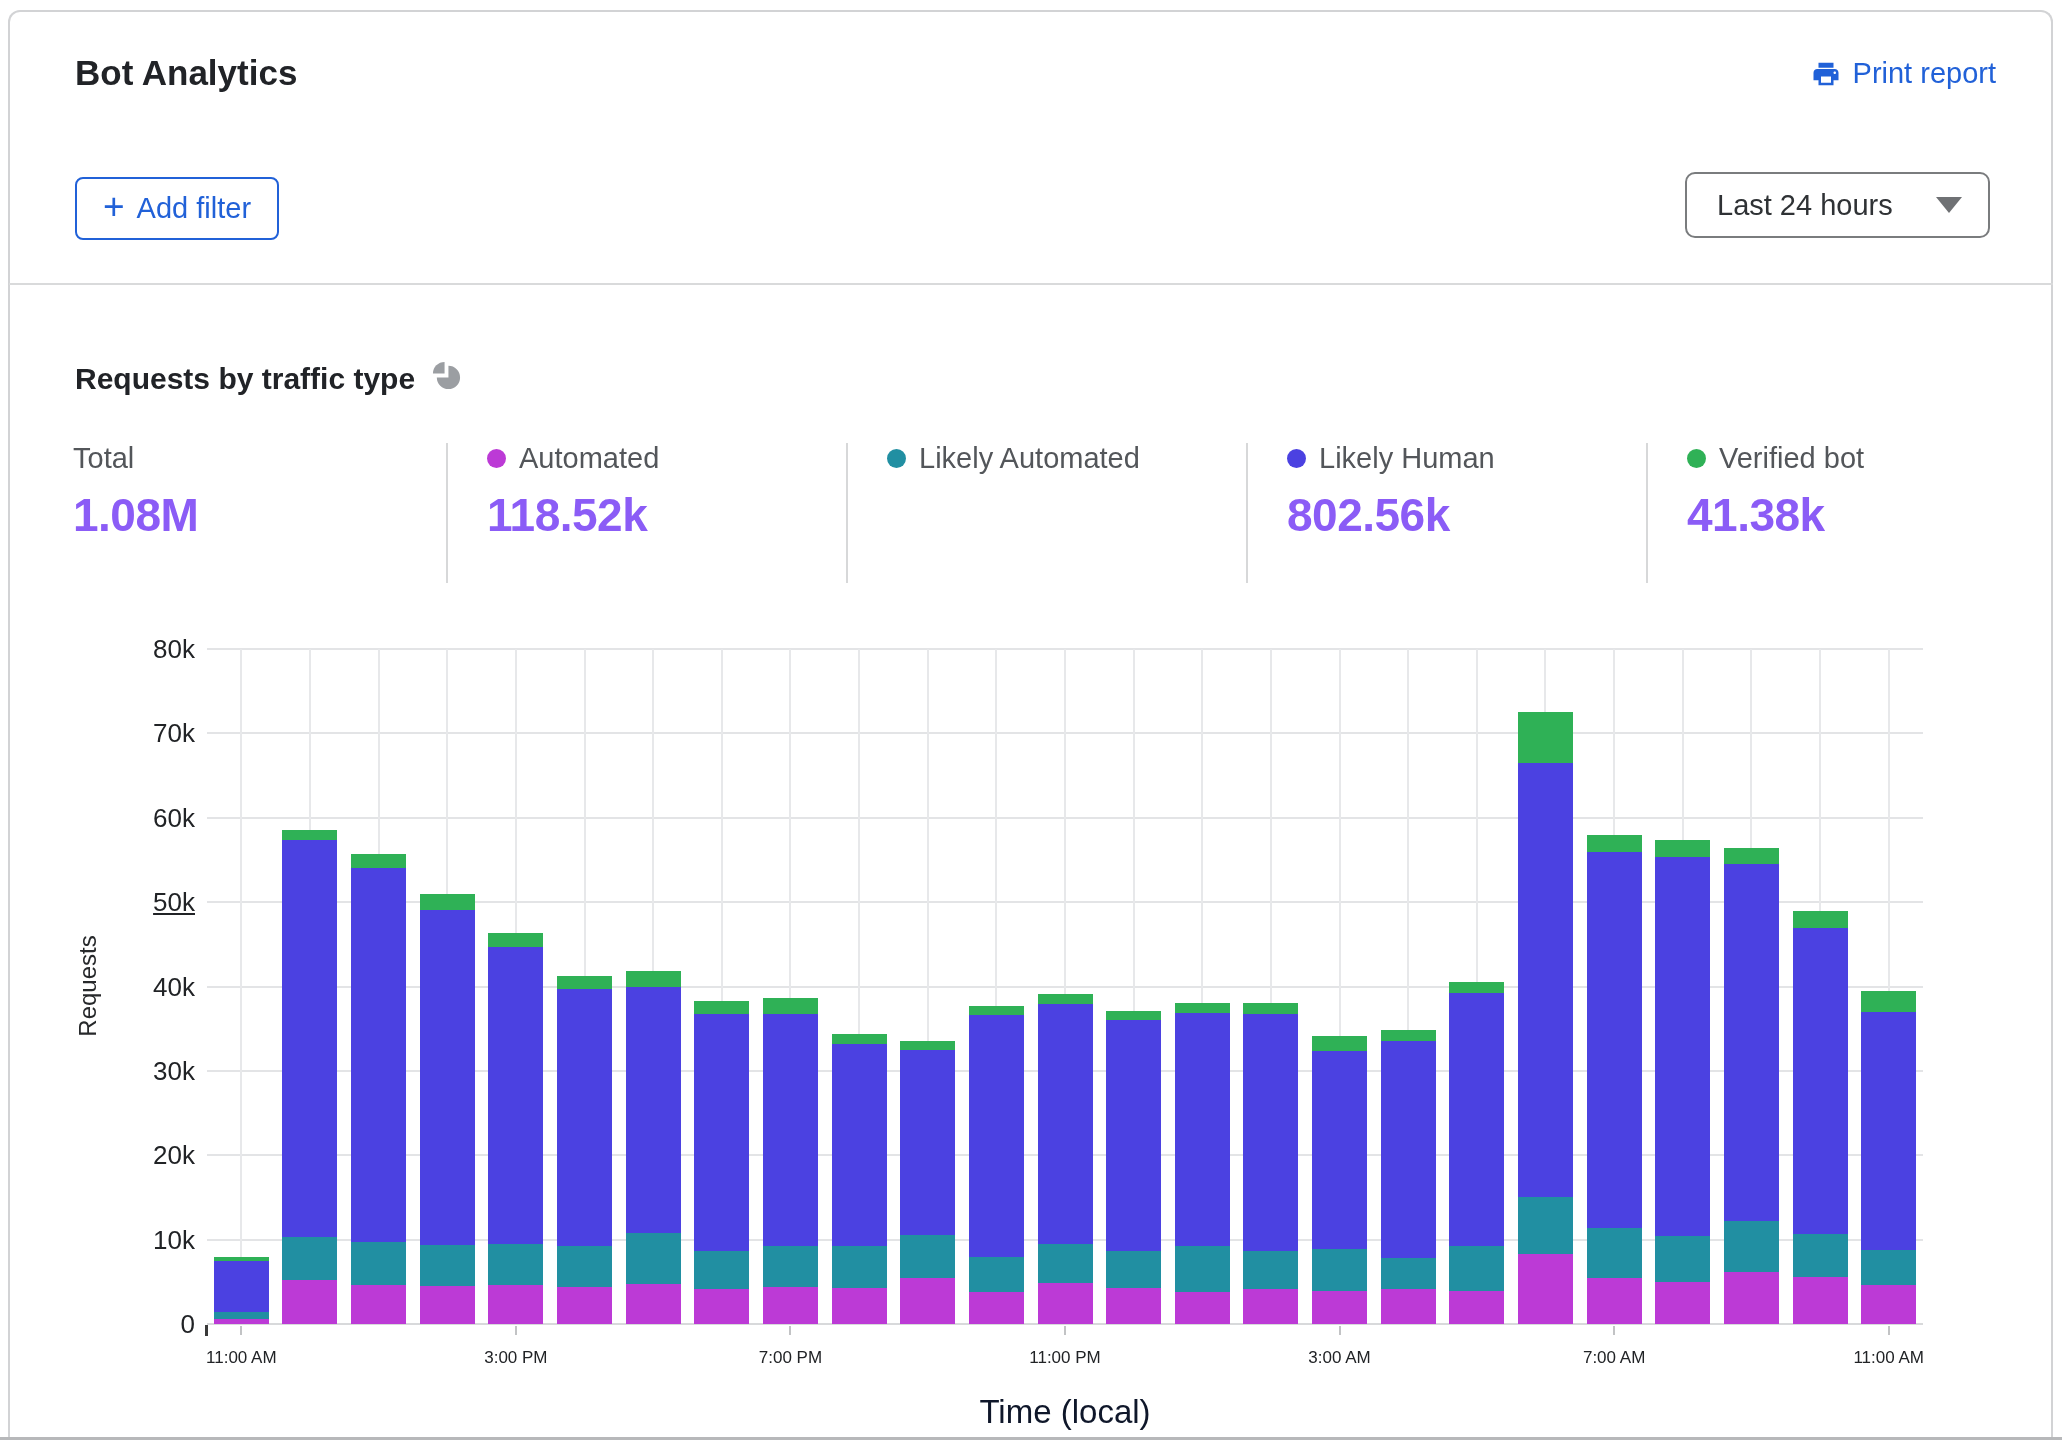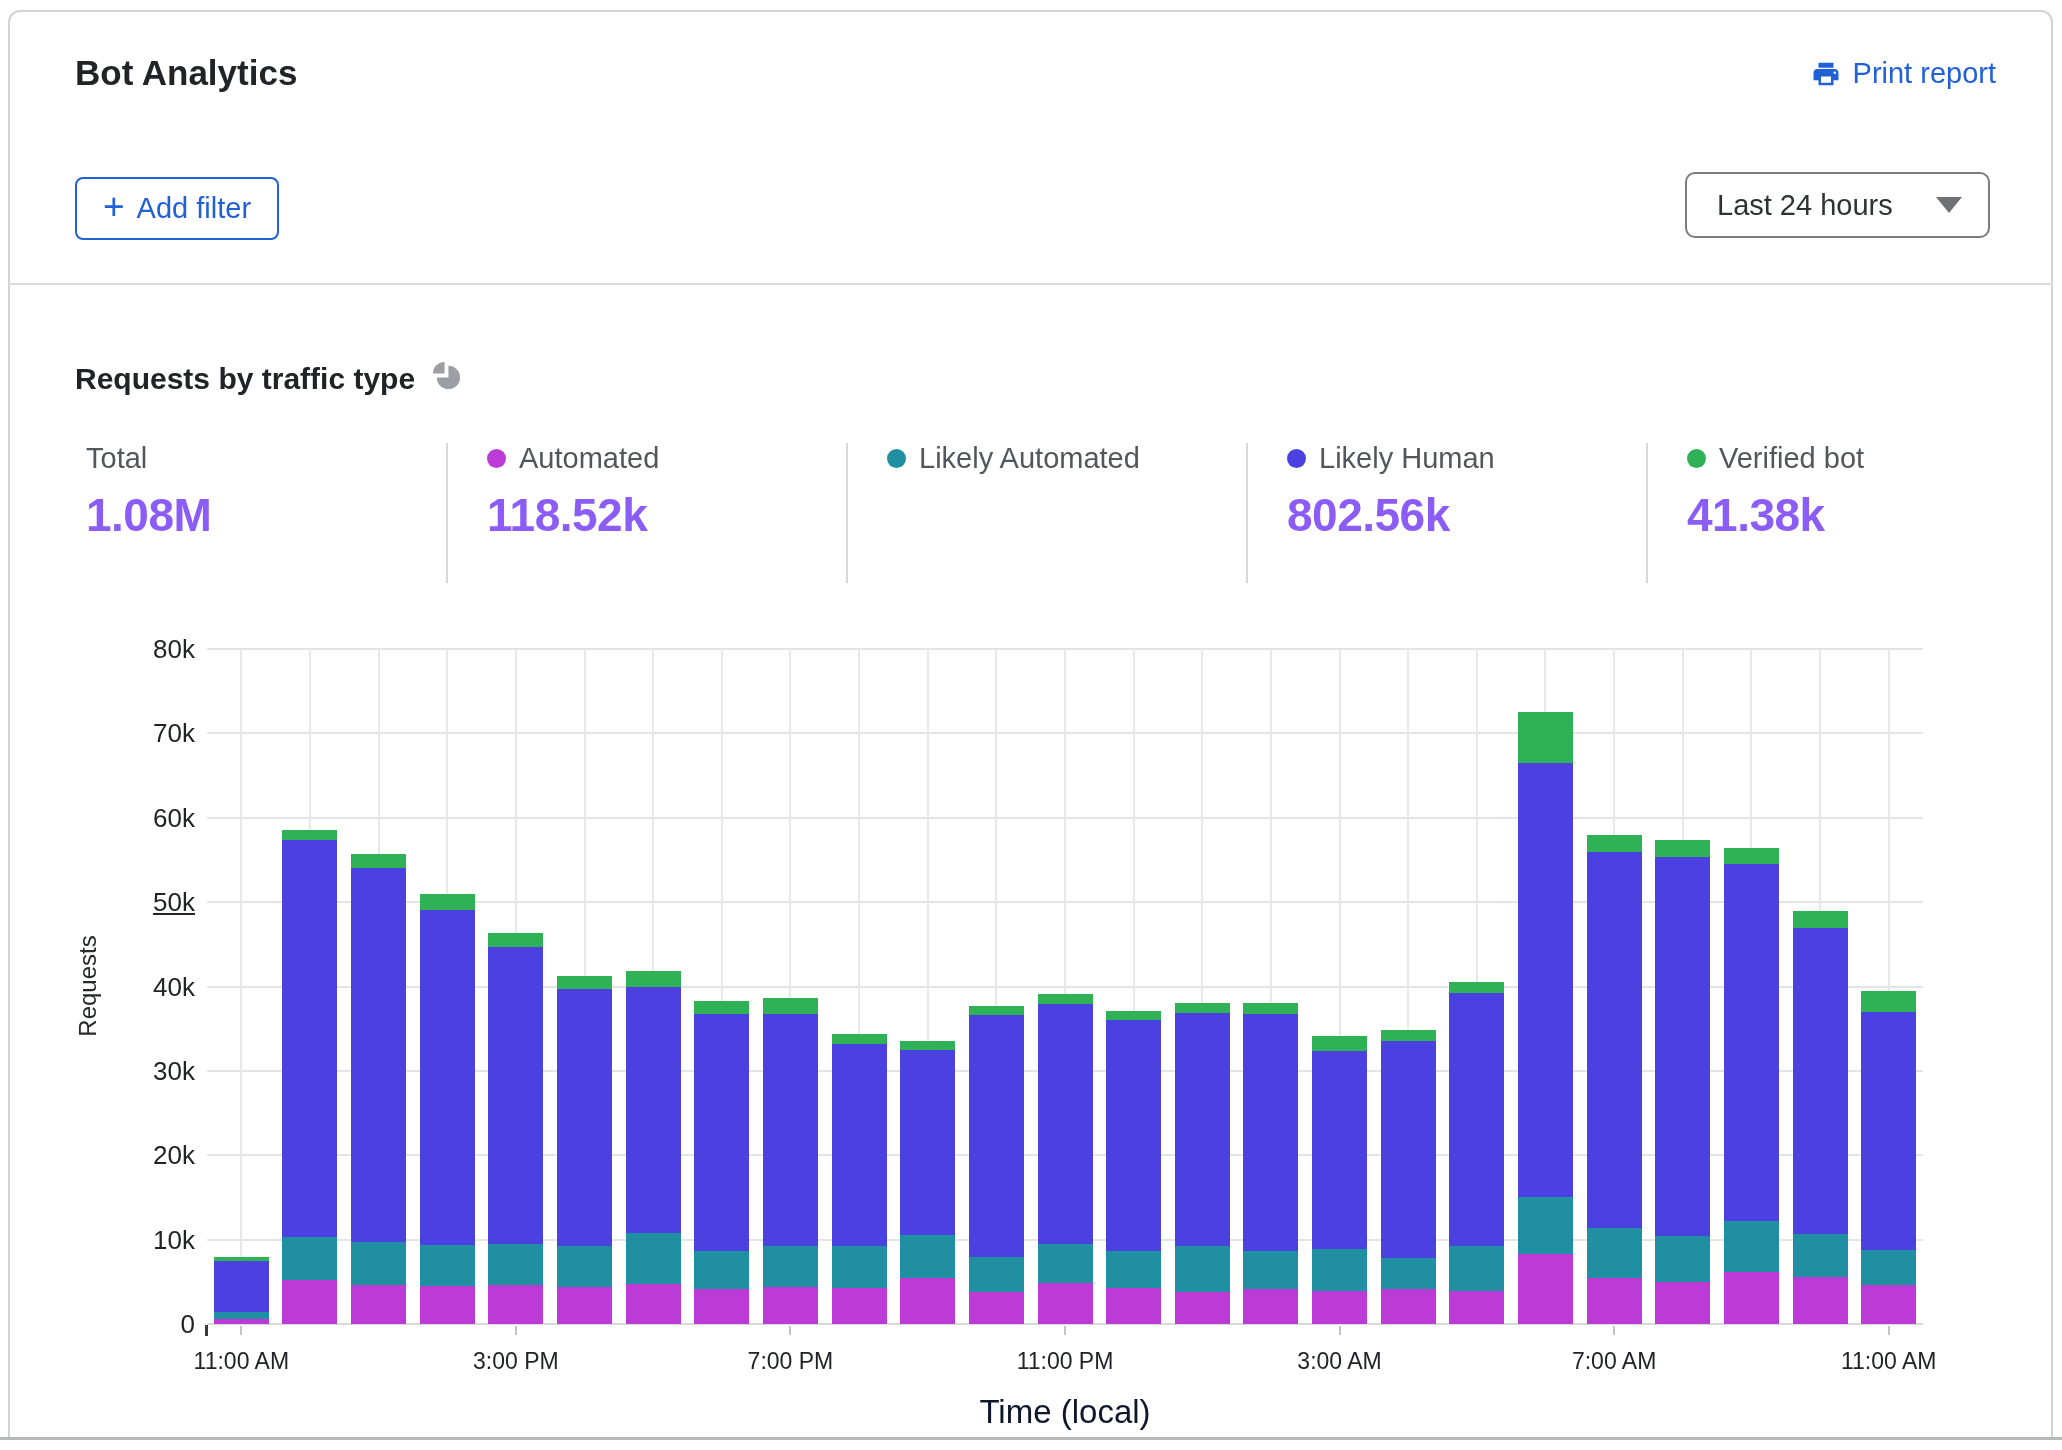--- a/index.html
+++ b/index.html
@@ -38,21 +38,21 @@
   .stat-divider { position:absolute; top:443px; width:2px; height:140px; background:#d7d8d9; }
 
   .chart-plot { position:absolute; left:207px; top:649px; width:1716px; height:675px; }
   .gridline-h { position:absolute; left:0; width:100%; height:2px; background:#e3e4e6; }
   .gridline-v { position:absolute; top:0; bottom:0; width:2px; background:#e7e8ea; }
   .bar-seg { position:absolute; }
   .x-tick { position:absolute; top:677px; width:2px; height:9px; background:#c2c3c5; }
   .origin-tick { position:absolute; left:-2px; top:676px; width:3px; height:11px; background:#3a3a3a; }
 
   .y-label { position:absolute; left:95px; width:100px; text-align:right; font-size:26px; color:#212326; }
-  .x-label { position:absolute; top:1348px; font-size:23px; color:#212326; transform:translateX(-50%); white-space:nowrap; }
+  .x-label { position:absolute; top:1348px; font-size:17px; color:#212326; transform:translateX(-50%); white-space:nowrap; }
   .x-axis-title { position:absolute; top:1393px; left:1065px; transform:translateX(-50%); font-size:33px; color:#0f172a; }
   .y-axis-title { position:absolute; left:88px; top:986px; transform:translate(-50%,-50%) rotate(-90deg); font-size:24px; color:#27292b; }
 </style>
 </head>
 <body>
 
 <div class="card"></div>
 
 <div class="page-title">Bot Analytics</div>
 
@@ -82,21 +82,21 @@
 <div class="section-title">
   <span>Requests by traffic type</span>
   <span>
     <svg width="31" height="31" viewBox="0 0 24 24" fill="#9b9ea2">
       <path d="M13.5 4.5 A9 9 0 1 1 4.5 13.5 L13.5 13.5 Z"></path>
       <path d="M10.5 1.5 A9 9 0 0 0 1.5 10.5 L10.5 10.5 Z"></path>
     </svg>
   </span>
 </div>
 
-<div class="stat-col" style="left:86px">
+<div class="stat-col" style="left:73px">
   <div class="stat-label">
       <span>Total</span>
     </div>
   <div class="stat-value">1.08M</div>
 </div>
 <div class="stat-divider" style="left:446px"></div>
 <div class="stat-col" style="left:487px">
   <div class="stat-label">
     <span class="stat-dot" style="background: rgb(188, 58, 214);"></span>
     <span>Automated</span>

